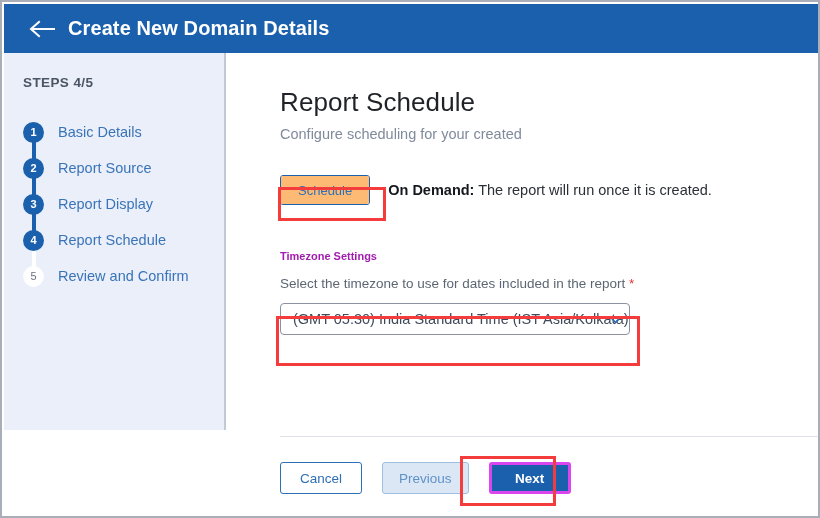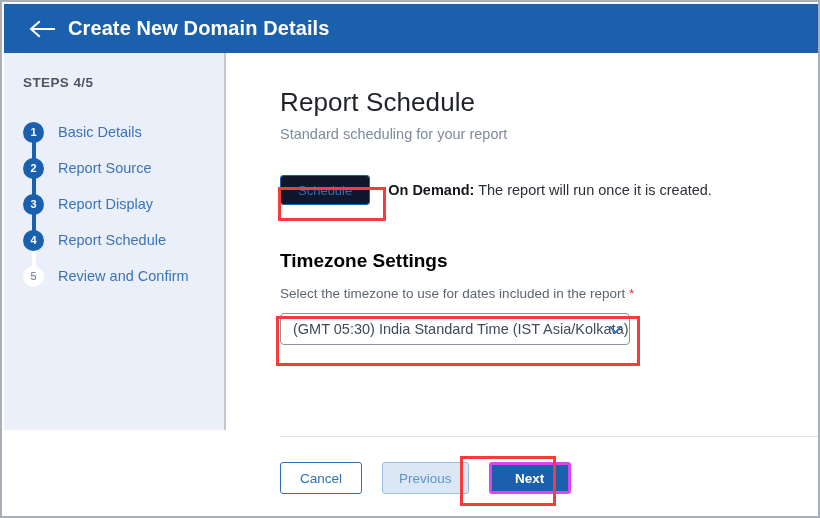--- a/index.html
+++ b/index.html
@@ -164,44 +164,44 @@
     flex: 0 0 auto;
   }
   .toggle-btn {
     display: flex;
     align-items: center;
     justify-content: center;
     font-size: 13px;
     padding: 0 17px;
     cursor: pointer;
     box-sizing: border-box;
-    background: #0f172a;
+    background: #fdba74;
     color: #2e6fb5;
     border: none;
     font-family: inherit;
     white-space: nowrap;
   }
   .toggle-btn.active {
     background: #1b60ad;
     color: #ffffff;
     font-weight: bold;
   }
   .toggle-desc {
     margin-left: 18px;
     font-size: 14.5px;
     color: #2b2f36;
     white-space: nowrap;
   }
   .toggle-desc b { color: #14181d; }
 
   
   .section-title {
-    font-size: 19px;
-    font-weight: bold;
-    color: #000000;
+    font-size: 11px;
+    font-weight: bold;
+    color: #a21caf;
     margin: 0 0 14px 0;
   }
   .field-label {
     font-size: 13.5px;
     color: #5c6672;
     margin: 0 0 12px 0;
   }
   .req-star { color: #e03131; }
   .tz-select {
     position: relative;
@@ -340,21 +340,21 @@
           <div class="step-circle">5</div>
           <div class="step-label">Review and Confirm</div>
         </div>
 
       </div>
     </div>
 
     <div class="main">
 
       <h1 class="page-title">Report Schedule</h1>
-      <p class="page-subtitle">Standard scheduling for your report</p>
+      <p class="page-subtitle">Configure scheduling for your created</p>
 
       <div class="toggle-area">
         <div class="toggle-group">
           <button class="toggle-btn">Schedule</button>
         </div>
         <div class="toggle-desc">
           <b>On Demand:</b><span> The report will run once it is created.</span>
         </div>
       </div>
 

